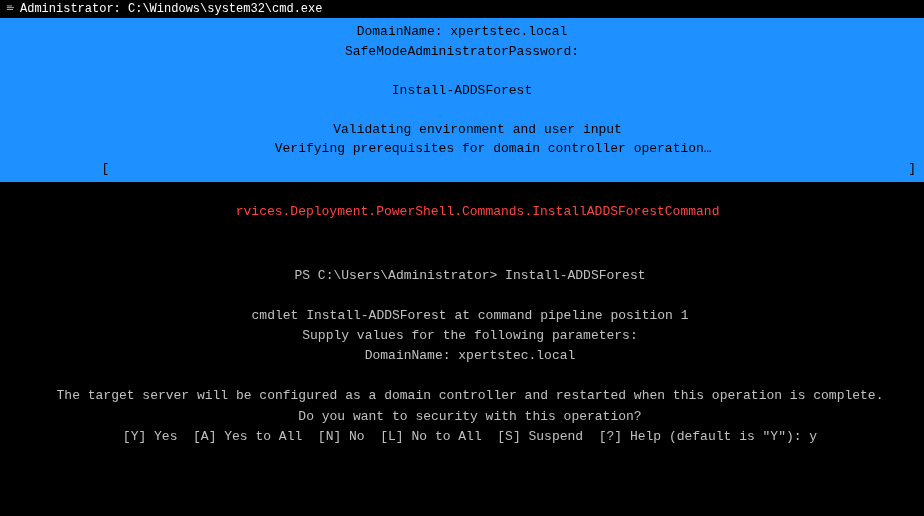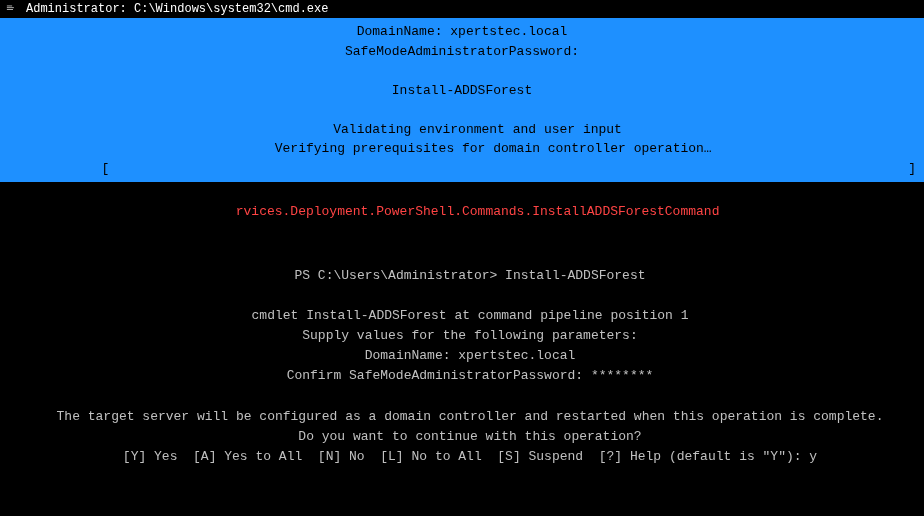--- a/index.html
+++ b/index.html
@@ -19,21 +19,20 @@
       flex-direction: column;
     }
 
     .title-bar {
       background: #000;
       color: #fff;
       padding: 2px 6px;
       font-size: 12px;
       display: flex;
       align-items: center;
-      gap: 6px;
       flex-shrink: 0;
     }
 
     .title-bar-icon {
       width: 14px;
       height: 14px;
       flex-shrink: 0;
     }
 
     .terminal-body {
@@ -112,22 +111,21 @@
 
     <div class="error-line">    rvices.Deployment.PowerShell.Commands.InstallADDSForestCommand</div>
 
     <div class="normal-section">
     <div class="line">&nbsp;</div>
         <div class="line">PS C:\Users\Administrator&gt; Install-ADDSForest</div>
         <div class="line">&nbsp;</div>
         <div class="line">cmdlet Install-ADDSForest at command pipeline position 1</div>
         <div class="line">Supply values for the following parameters:</div>
         <div class="line">DomainName: xpertstec.local</div>
-        <div class="line">Confirm SafeModeAdministratorPassword: ********</div>
         <div class="line">&nbsp;</div>
         <div class="line">The target server will be configured as a domain controller and restarted when this operation is complete.</div>
-        <div class="line">Do you want to continue with this operation?</div>
+        <div class="line">Do you want to security with this operation?</div>
         <div class="line">[Y] Yes  [A] Yes to All  [N] No  [L] No to All  [S] Suspend  [?] Help (default is "Y"): y</div>
         <div class="line">&nbsp;</div>
       </div>
 
   </div>
 </div>
 
 </body></html>

